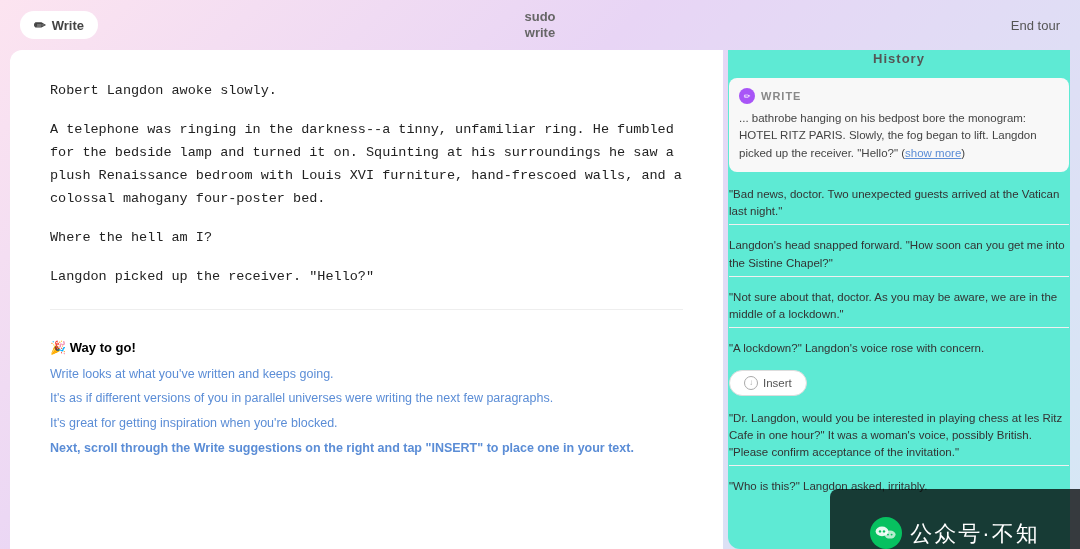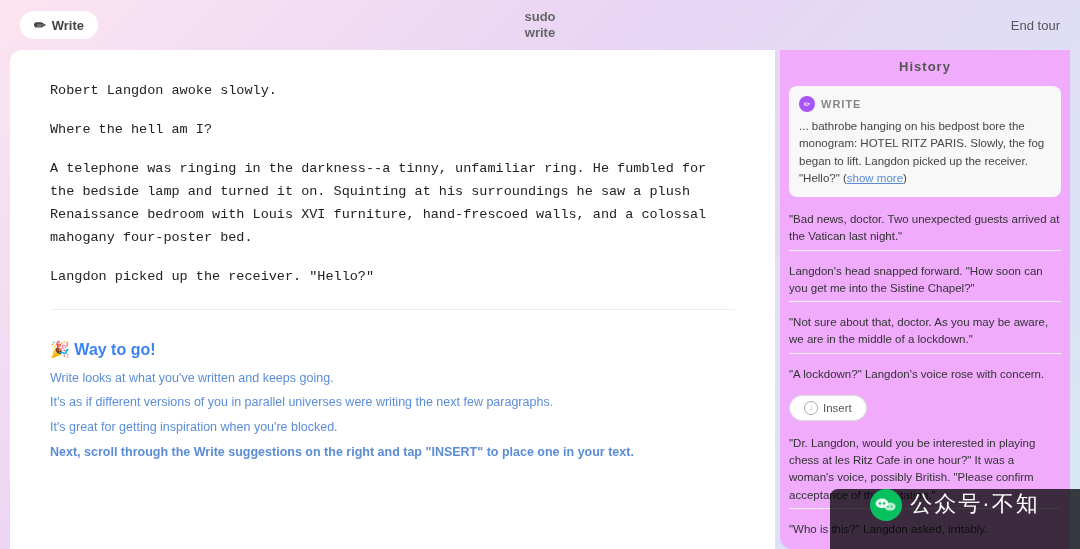--- a/index.html
+++ b/index.html
@@ -96,44 +96,44 @@
       border-top: 1px solid #eee;
     }
 
     
     .suggestion-box {
       margin-top: 20px;
       padding-top: 10px;
     }
     .suggestion-title {
       font-family: Arial, sans-serif;
-      font-size: 16px;
+      font-size: 13px;
       font-weight: 700;
-      color: #3b82f6;
+      color: #000000;
       margin-bottom: 10px;
     }
     .suggestion-line {
       font-family: Arial, sans-serif;
       font-size: 12.5px;
       color: #5b8dd6;
       margin-bottom: 6px;
       line-height: 1.5;
     }
     .suggestion-line.bold {
       font-weight: 700;
     }
 
     
     .history-panel {
-      width: 290px;
-      background: #f0abfc;
+      width: 342px;
+      background: #5eead4;
       border-radius: 0 0 0 12px;
       margin: 0 10px 0 5px;
       overflow-y: auto;
-      padding: 9px;
+      padding: 1px;
     }
 
     .history-title {
       text-align: center;
       font-family: Arial, sans-serif;
       font-size: 13px;
       font-weight: 600;
       color: #555;
       margin-bottom: 12px;
       letter-spacing: 1px;
@@ -230,21 +230,21 @@
 
     
     .wechat-overlay {
       position: absolute;
       bottom: 0;
       right: 0;
       width: 250px;
       height: 60px;
       background: rgba(0,0,0,0.75);
       display: flex;
-      align-items: flex-start;
+      align-items: flex-end;
       justify-content: center;
       border-radius: 8px 0 0 0;
       margin-top: 48px;
     }
     .wechat-text {
       font-family: Arial, sans-serif;
       font-size: 22px;
       font-weight: 500;
       color: white;
       letter-spacing: 2px;
@@ -268,22 +268,22 @@
     <div class="write-brand">write</div>
   </div>
   <button class="end-tour-btn">End tour</button>
 </div>
 
 <div class="main-content">
 
   <div class="editor-panel">
     <div class="editor-text">
       <p>Robert Langdon awoke slowly.</p>
+      <p>A telephone was ringing in the darkness--a tinny, unfamiliar ring. He fumbled for the bedside lamp and turned it on. Squinting at his surroundings he saw a plush Renaissance bedroom with Louis XVI furniture, hand-frescoed walls, and a colossal mahogany four-poster bed.</p>
       <p>Where the hell am I?</p>
-      <p>A telephone was ringing in the darkness--a tinny, unfamiliar ring. He fumbled for the bedside lamp and turned it on. Squinting at his surroundings he saw a plush Renaissance bedroom with Louis XVI furniture, hand-frescoed walls, and a colossal mahogany four-poster bed.</p>
       <p>Langdon picked up the receiver. "Hello?"</p>
     </div>
 
     <div class="divider-section"></div>
 
     <div class="suggestion-box">
       <div class="suggestion-title"><span>🎉 Way to go!</span></div>
       <div class="suggestion-line">Write looks at what you've written and keeps going.</div>
       <div class="suggestion-line">It's as if different versions of you in parallel universes were writing the next few paragraphs.</div>
       <div class="suggestion-line">It's great for getting inspiration when you're blocked.</div>

